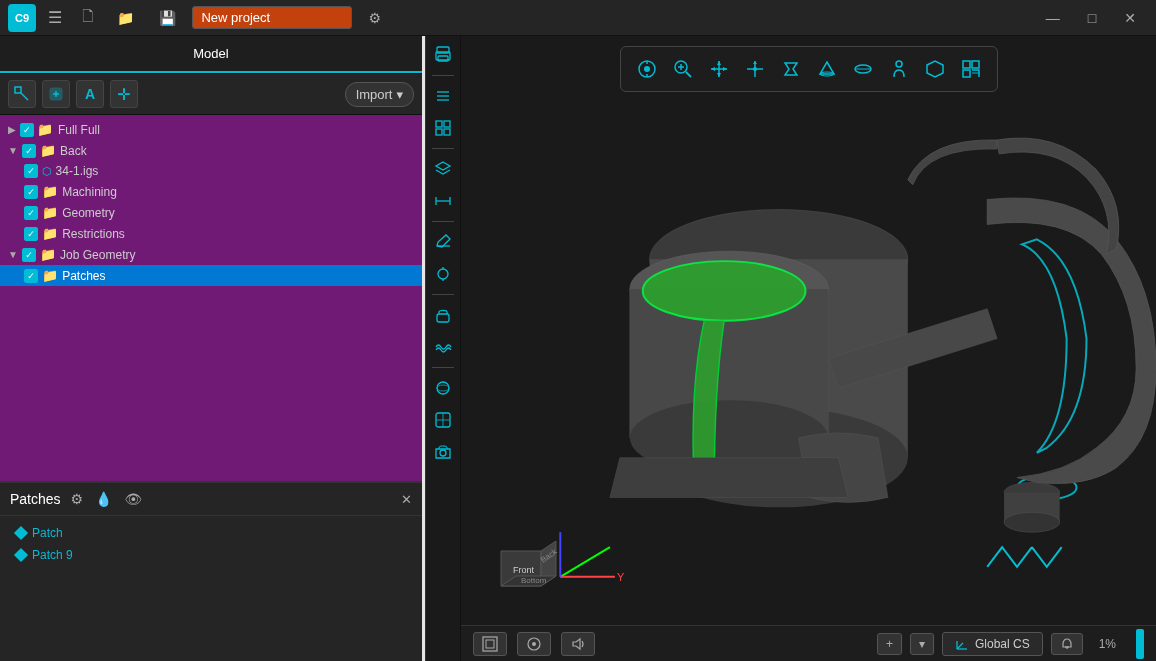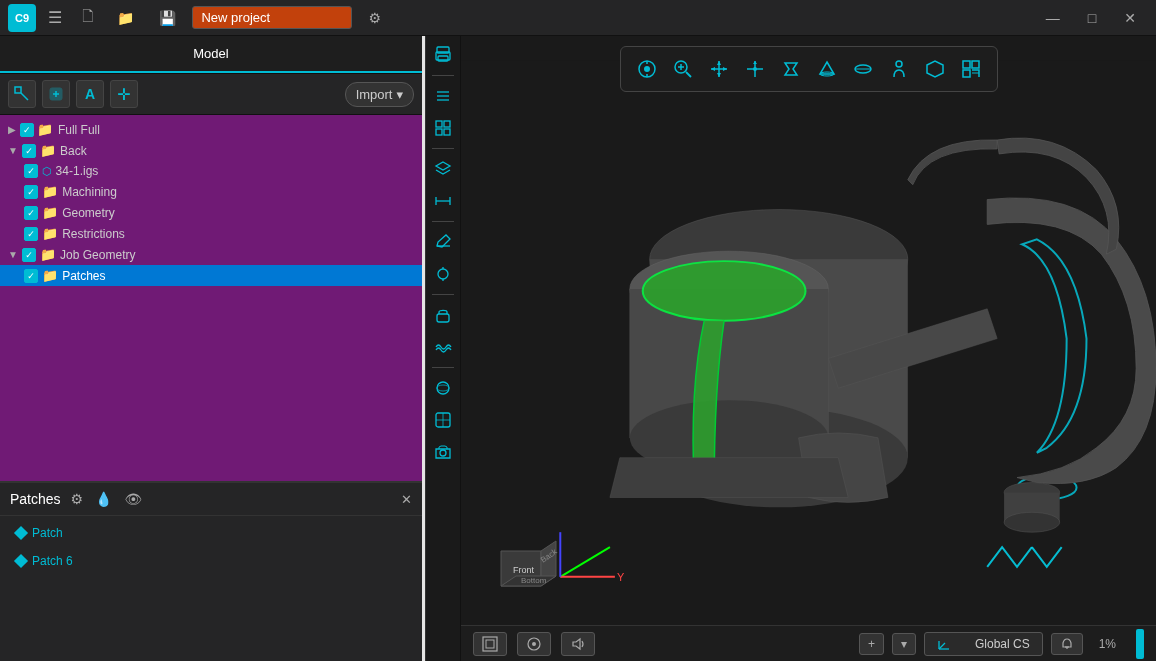--- a/index.html
+++ b/index.html
@@ -140,21 +140,21 @@
     #props-title-bar {
       display: flex;
       align-items: center;
       padding: 6px 10px;
       gap: 8px;
       border-bottom: 1px solid #333;
     }
     .props-title { font-size: 14px; font-weight: 500; color: #fff; }
     .props-icon { color: #aaa; cursor: pointer; font-size: 14px; padding: 2px; }
     .props-close { margin-left: auto; color: #aaa; cursor: pointer; }
-    #props-content { padding: 8px 16px; display: flex; flex-direction: column; gap: 10px; }
+    #props-content { padding: 8px 16px; display: flex; flex-direction: column; gap: 4px; }
     .patch-item {
       display: flex; align-items: center; gap: 6px;
       color: #00bcd4; font-size: 12px; padding: 2px 0;
     }
     .patch-diamond { width: 10px; height: 10px; background: #00bcd4; transform: rotate(45deg); flex-shrink: 0; }
 
     
     #vert-toolbar {
       width: 36px;
       background: #1a1a1a;
@@ -216,21 +216,21 @@
     }
     .status-btn {
       background: #333; border: 1px solid #555; color: #aaa;
       padding: 3px 8px; border-radius: 3px; cursor: pointer; font-size: 12px;
       display: flex; align-items: center; gap: 4px;
     }
     .status-right { margin-left: auto; display: flex; align-items: center; gap: 8px; }
     .cs-btn {
       background: #2a2a2a; border: 1px solid #555; color: #ccc;
       padding: 4px 12px; border-radius: 3px; cursor: pointer; font-size: 12px;
-      display: flex; align-items: center; gap: 24px;
+      display: flex; align-items: center; gap: 6px;
     }
 
     
     #model-svg {
       width: 100%;
       height: 100%;
     }
 
     
     #nav-cube {
@@ -360,21 +360,21 @@
         <span class="props-icon">👁</span>
         <span class="props-close">✕</span>
       </div>
       <div id="props-content">
         <div class="patch-item">
           <div class="patch-diamond"></div>
           <span>Patch</span>
         </div>
         <div class="patch-item">
           <div class="patch-diamond"></div>
-          <span>Patch 6</span>
+          <span>Patch 9</span>
         </div>
       </div>
     </div>
   </div>
 
   <div id="vert-toolbar">
     <div class="vert-btn">
       <svg width="18" height="18" viewBox="0 0 18 18">
           <rect x="3" y="1" width="12" height="6" rx="1" fill="none" stroke="#00bcd4" stroke-width="1.3"></rect>
           <rect x="2" y="6" width="14" height="8" rx="1" fill="none" stroke="#00bcd4" stroke-width="1.3"></rect>

